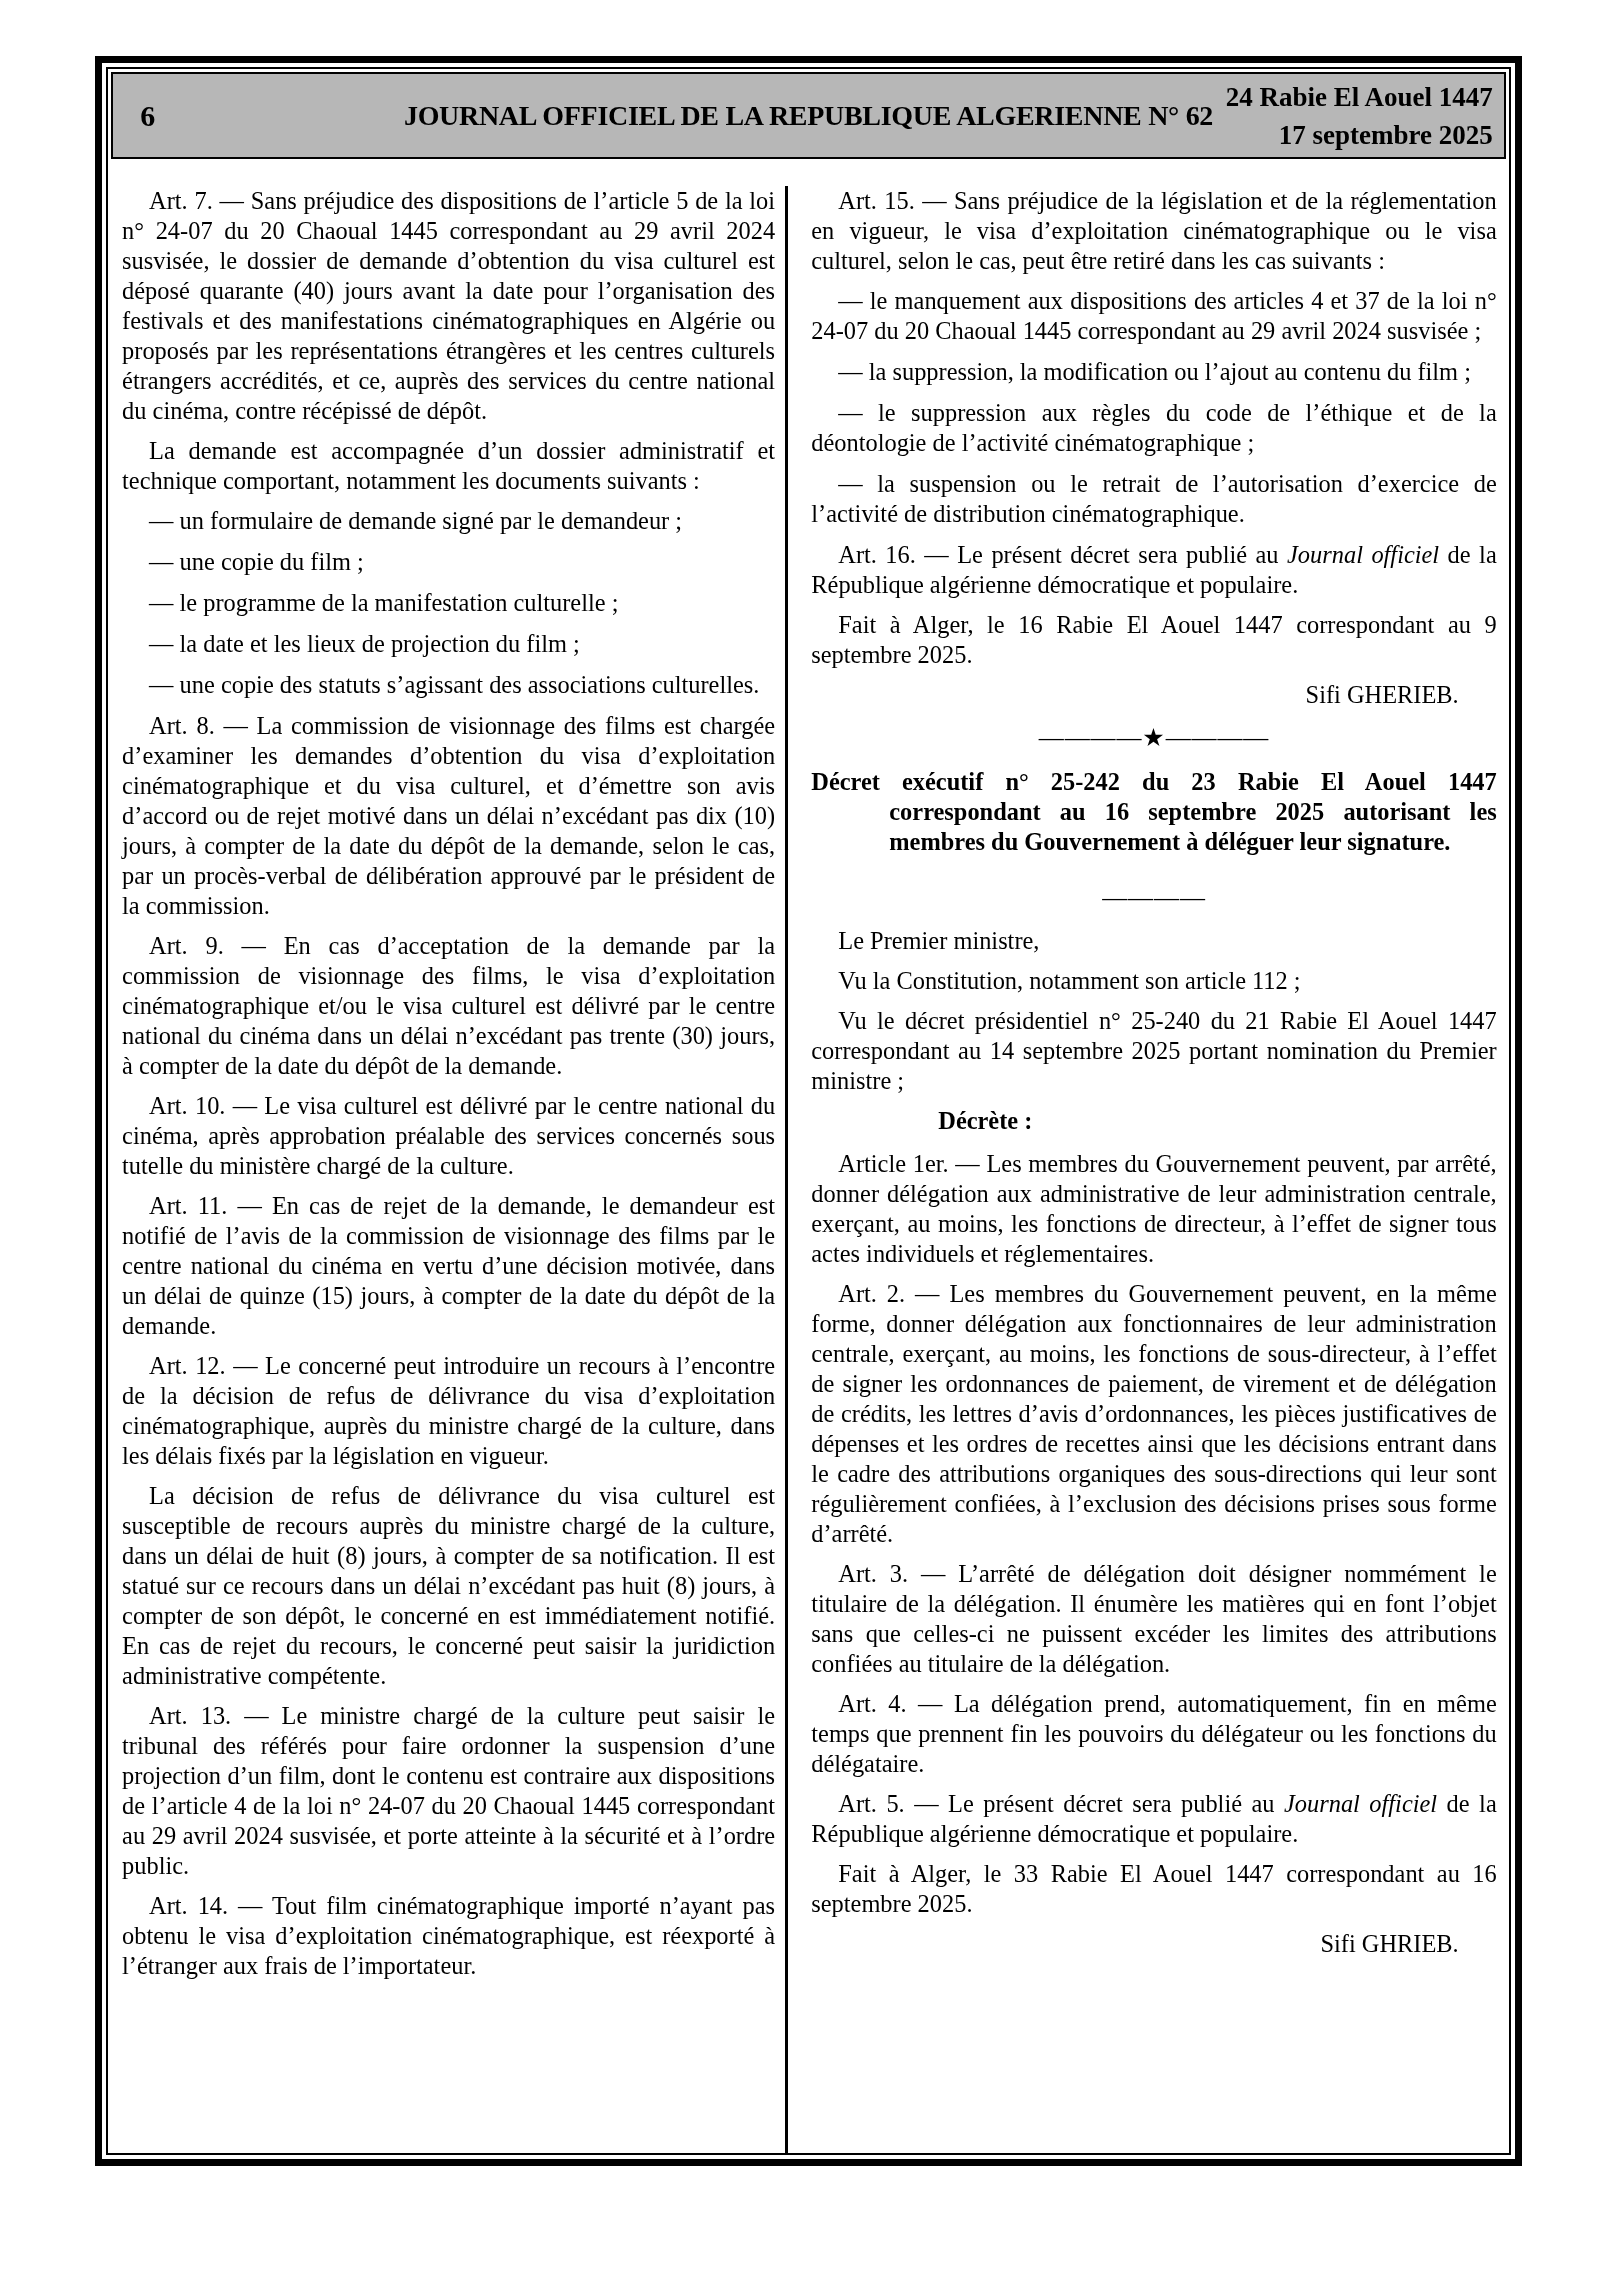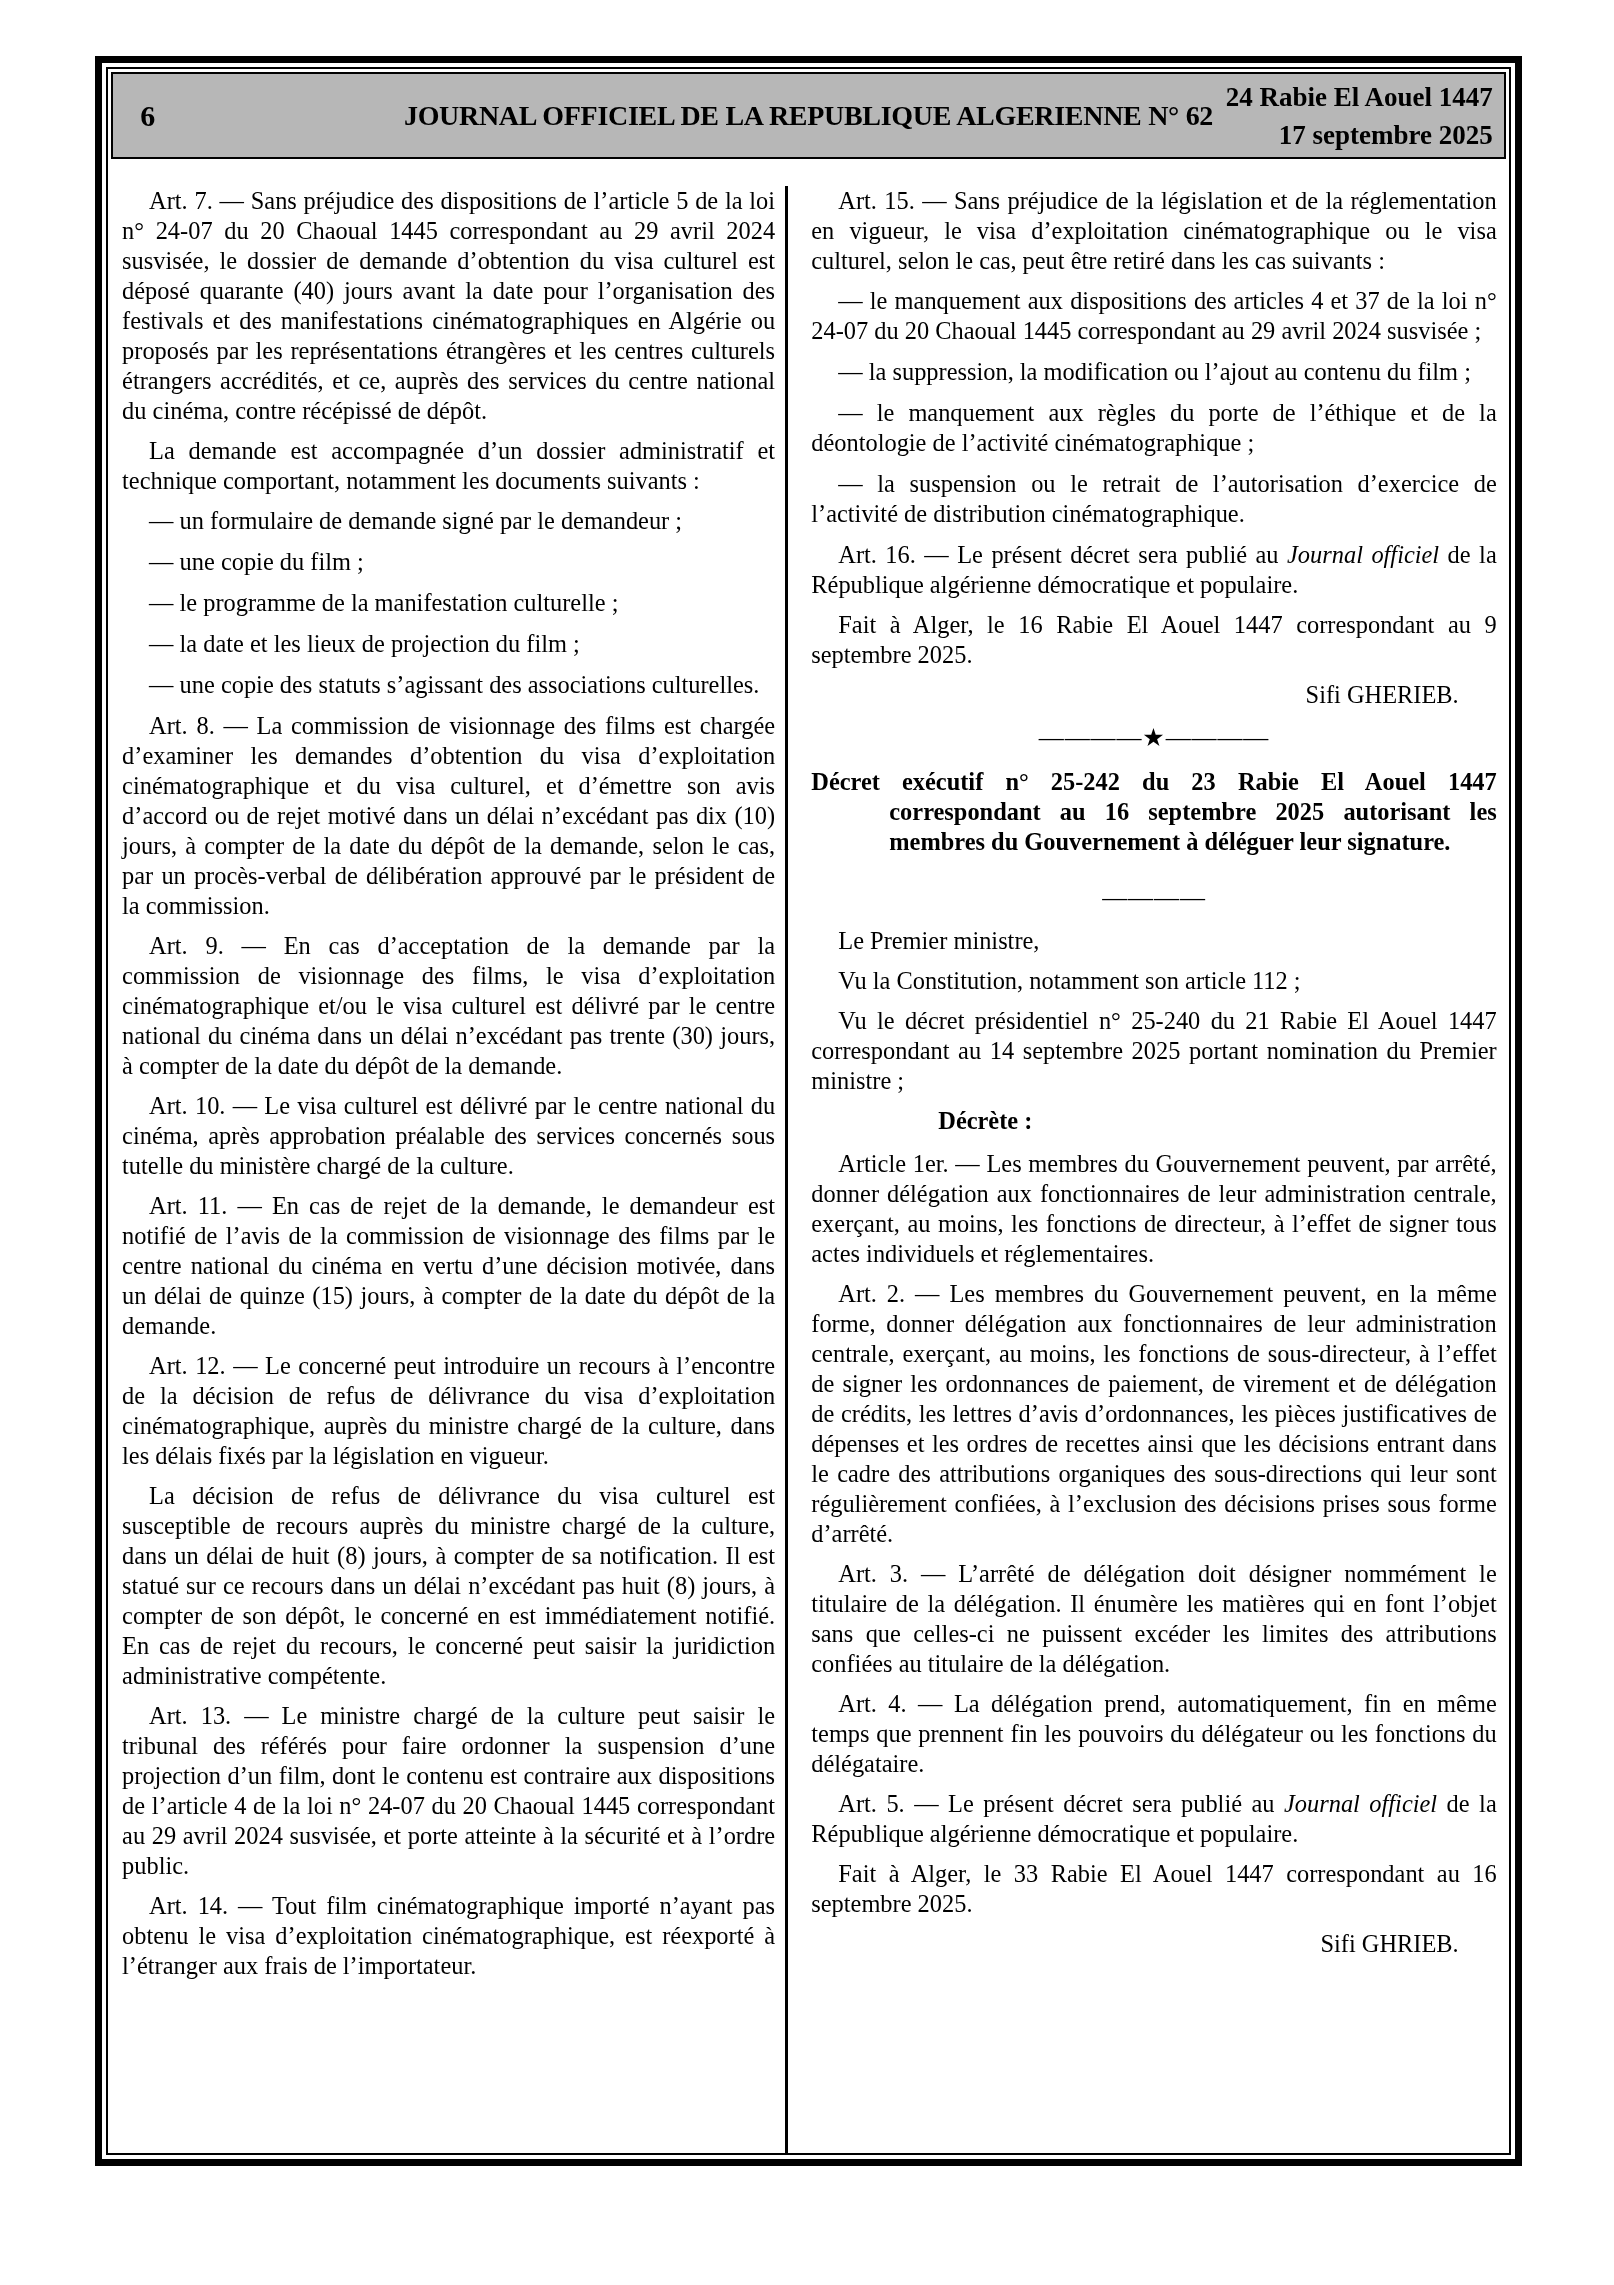--- a/index.html
+++ b/index.html
@@ -54,33 +54,33 @@
           <p class="blk p"><span>Art. 12. — Le concerné peut introduire un recours à l’encontre de la décision de refus de délivrance du visa d’exploitation cinématographique, auprès du ministre chargé de la culture, dans les délais fixés par la législation en vigueur.</span></p>
           <p class="blk p"><span>La décision de refus de délivrance du visa culturel est susceptible de recours auprès du ministre chargé de la culture, dans un délai de huit (8) jours, à compter de sa notification. Il est statué sur ce recours dans un délai n’excédant pas huit (8) jours, à compter de son dépôt, le concerné en est immédiatement notifié. En cas de rejet du recours, le concerné peut saisir la juridiction administrative compétente.</span></p>
           <p class="blk p"><span>Art. 13. — Le ministre chargé de la culture peut saisir le tribunal des référés pour faire ordonner la suspension d’une projection d’un film, dont le contenu est contraire aux dispositions de l’article 4 de la loi n° 24-07 du 20 Chaoual 1445 correspondant au 29 avril 2024 susvisée, et porte atteinte à la sécurité et à l’ordre public.</span></p>
           <p class="blk p"><span>Art. 14. — Tout film cinématographique importé n’ayant pas obtenu le visa d’exploitation cinématographique, est réexporté à l’étranger aux frais de l’importateur.</span></p>
         </div>
       <div class="col-divider"></div>
       <div class="col-right" id="col-right">
           <p class="blk p"><span>Art. 15. — Sans préjudice de la législation et de la réglementation en vigueur, le visa d’exploitation cinématographique ou le visa culturel, selon le cas, peut être retiré dans les cas suivants :</span></p>
           <p class="blk li"><span>— le manquement aux dispositions des articles 4 et 37 de la loi n° 24-07 du 20 Chaoual 1445 correspondant au 29 avril 2024 susvisée ;</span></p>
           <p class="blk li"><span>— la suppression, la modification ou l’ajout au contenu du film ;</span></p>
-          <p class="blk li"><span>— le manquement aux règles du porte de l’éthique et de la déontologie de l’activité cinématographique ;</span></p>
+          <p class="blk li"><span>— le suppression aux règles du code de l’éthique et de la déontologie de l’activité cinématographique ;</span></p>
           <p class="blk li"><span>— la suspension ou le retrait de l’autorisation d’exercice de l’activité de distribution cinématographique.</span></p>
           <p class="blk p"><span>Art. 16. — Le présent décret sera publié au </span><span class="it">Journal officiel</span><span> de la République algérienne démocratique et populaire.</span></p>
           <p class="blk p"><span>Fait à Alger, le 16 Rabie El Aouel 1447 correspondant au 9 septembre 2025.</span></p>
           <p class="blk sig"><span>Sifi GHERIEB.</span></p>
           <p class="blk sepstar"><span>————★————</span></p>
           <p class="blk title"><span>Décret exécutif n° 25-242 du 23 Rabie El Aouel 1447 correspondant au 16 septembre 2025 autorisant les membres du Gouvernement à déléguer leur signature.</span></p>
           <p class="blk sepdash"><span>————</span></p>
           <p class="blk p"><span>Le Premier ministre,</span></p>
           <p class="blk p"><span>Vu la Constitution, notamment son article 112 ;</span></p>
           <p class="blk p"><span>Vu le décret présidentiel n° 25-240 du 21 Rabie El Aouel 1447 correspondant au 14 septembre 2025 portant nomination du Premier ministre ;</span></p>
           <p class="blk decrete"><span>Décrète :</span></p>
-          <p class="blk p"><span>Article 1er. — Les membres du Gouvernement peuvent, par arrêté, donner délégation aux fonctionnaires de leur administration centrale, exerçant, au moins, les fonctions de directeur, à l’effet de signer tous actes individuels et réglementaires.</span></p>
+          <p class="blk p"><span>Article 1er. — Les membres du Gouvernement peuvent, par arrêté, donner délégation aux administrative de leur administration centrale, exerçant, au moins, les fonctions de directeur, à l’effet de signer tous actes individuels et réglementaires.</span></p>
           <p class="blk p"><span>Art. 2. — Les membres du Gouvernement peuvent, en la même forme, donner délégation aux fonctionnaires de leur administration centrale, exerçant, au moins, les fonctions de sous-directeur, à l’effet de signer les ordonnances de paiement, de virement et de délégation de crédits, les lettres d’avis d’ordonnances, les pièces justificatives de dépenses et les ordres de recettes ainsi que les décisions entrant dans le cadre des attributions organiques des sous-directions qui leur sont régulièrement confiées, à l’exclusion des décisions prises sous forme d’arrêté.</span></p>
           <p class="blk p"><span>Art. 3. — L’arrêté de délégation doit désigner nommément le titulaire de la délégation. Il énumère les matières qui en font l’objet sans que celles-ci ne puissent excéder les limites des attributions confiées au titulaire de la délégation.</span></p>
           <p class="blk p"><span>Art. 4. — La délégation prend, automatiquement, fin en même temps que prennent fin les pouvoirs du délégateur ou les fonctions du délégataire.</span></p>
           <p class="blk p"><span>Art. 5. — Le présent décret sera publié au </span><span class="it">Journal officiel</span><span> de la République algérienne démocratique et populaire.</span></p>
           <p class="blk p"><span>Fait à Alger, le 33 Rabie El Aouel 1447 correspondant au 16 septembre 2025.</span></p>
           <p class="blk sig"><span>Sifi GHRIEB.</span></p>
         </div>
     </div>
 
   </div>

